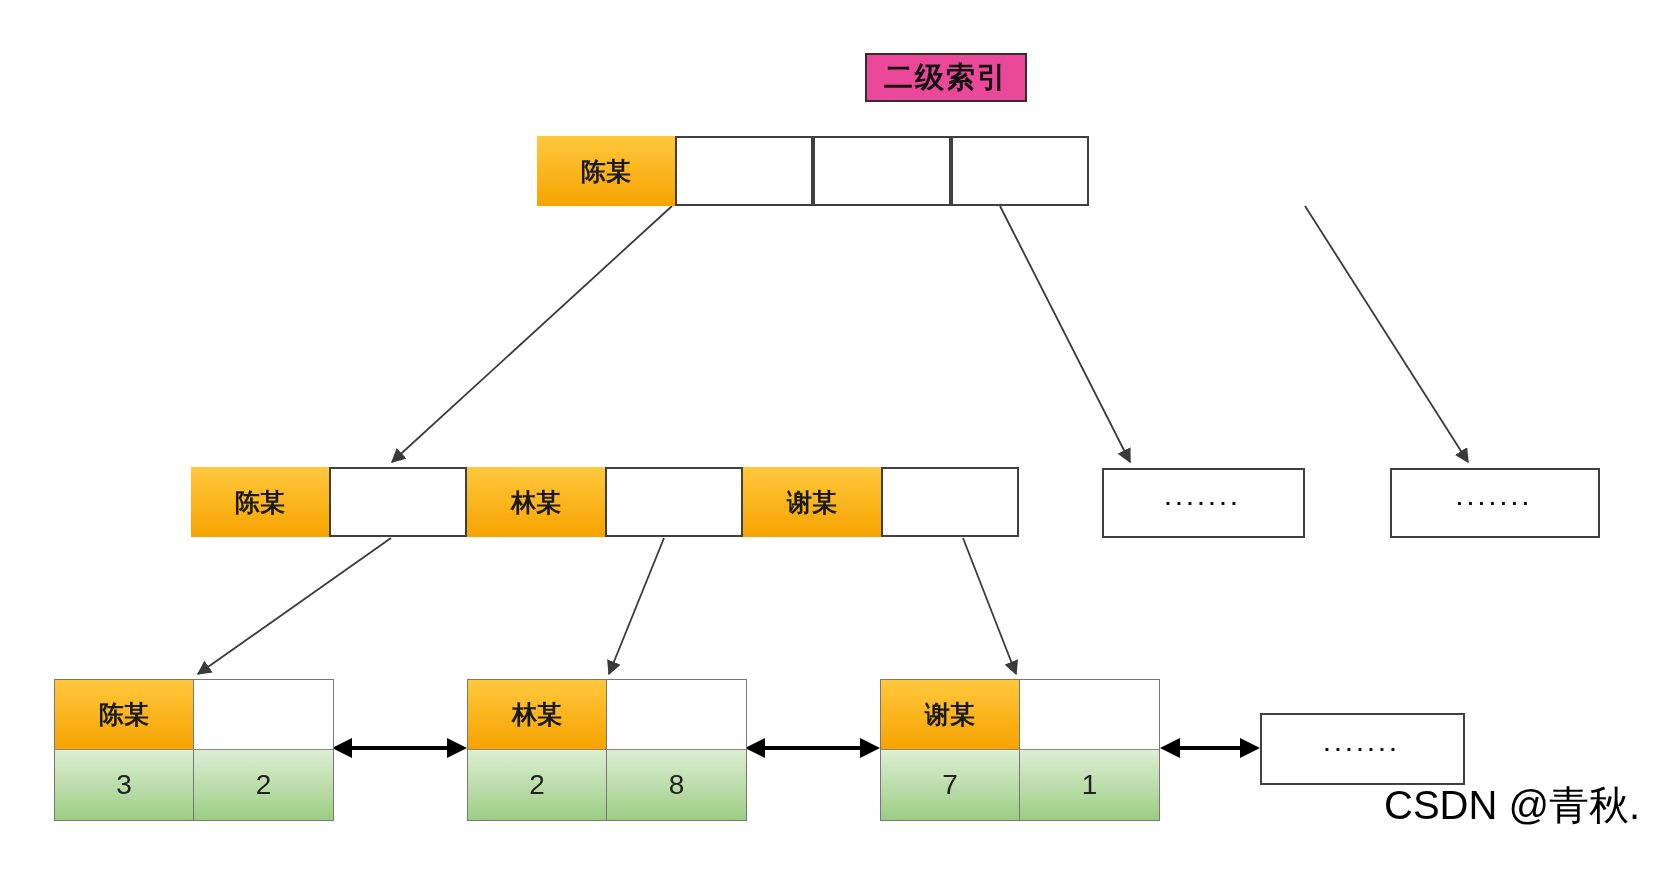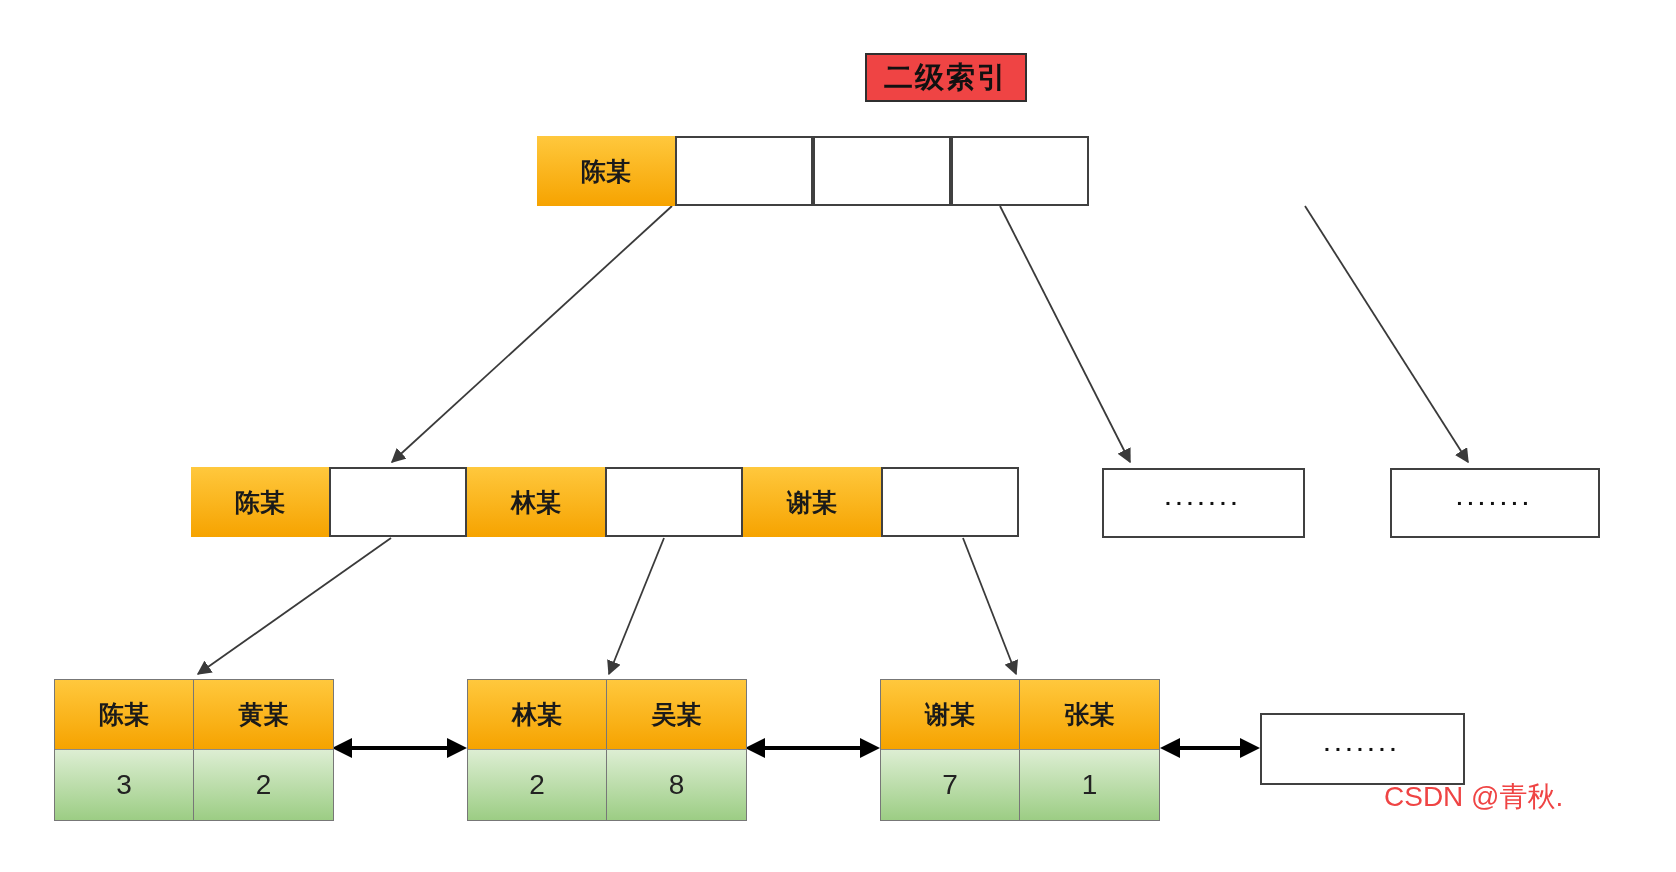--- a/index.html
+++ b/index.html
@@ -3,21 +3,21 @@
 <meta charset="utf-8">
 <style>
   html,body{margin:0;padding:0;background:#fff;}
   #canvas{
     position:relative;width:1676px;height:872px;background:#ffffff;
     font-family:"Liberation Sans","DejaVu Sans",sans-serif;overflow:hidden;
   }
   
   .title-box{
     position:absolute;left:865px;top:53px;width:162px;height:49px;
-    background:#ef4444;border:2px solid #2f2f2f;box-sizing:border-box;
+    background:#ec4899;border:2px solid #2f2f2f;box-sizing:border-box;
     display:flex;align-items:center;justify-content:center;
     font-size:29px;font-weight:700;color:#111;letter-spacing:2px;
   }
   
   .index-node{position:absolute;display:flex;}
   .key-cell{
     width:138px;height:70px;box-sizing:border-box;
     background:linear-gradient(180deg,#ffc83d 0%,#f6a300 100%);
     display:flex;align-items:center;justify-content:center;
     font-size:25px;font-weight:600;color:#1a1a1a;
@@ -46,21 +46,21 @@
     background:linear-gradient(180deg,#ddeed3 0%,#9ccd84 100%);
     display:flex;align-items:center;justify-content:center;
     font-size:28px;font-weight:500;color:#222;
   }
   .leaf .lrow > div:first-child{border-right:1px solid #777;}
   .leaf .hrow{border-bottom:1px solid #8a8a8a;}
   
   #edges{position:absolute;left:0;top:0;pointer-events:none;}
   
   .watermark{
-    position:absolute;left:1384px;top:778px;font-size:28px;color:#ef4444;
+    position:absolute;left:1384px;top:778px;font-size:40px;color:#000000;
     white-space:nowrap;font-weight:400;
   }
 </style>
 </head>
 <body>
 
 <div id="canvas">
 
   <svg id="edges" width="1676" height="872" viewBox="0 0 1676 872">
     <defs>
@@ -110,43 +110,40 @@
   <div class="dots-box" style="left:1102px;top:468px;width:203px;height:70px;">
     <span>·······</span>
   </div>
   <div class="dots-box" style="left:1390px;top:468px;width:210px;height:70px;">
     <span>·······</span>
   </div>
 
   <div class="leaf" style="left:54px;top:679px;">
     <div class="lrow hrow">
       <div class="hcell">陈某</div>
-      <div class="hcell">黄某</div>
     </div>
     <div class="lrow">
       <div class="vcell">3</div>
       <div class="vcell">2</div>
     </div>
   </div>
 
   <div class="leaf" style="left:467px;top:679px;">
     <div class="lrow hrow">
       <div class="hcell">林某</div>
-      <div class="hcell">吴某</div>
     </div>
     <div class="lrow">
       <div class="vcell">2</div>
       <div class="vcell">8</div>
     </div>
   </div>
 
   <div class="leaf" style="left:880px;top:679px;">
     <div class="lrow hrow">
       <div class="hcell">谢某</div>
-      <div class="hcell">张某</div>
     </div>
     <div class="lrow">
       <div class="vcell">7</div>
       <div class="vcell">1</div>
     </div>
   </div>
 
   <div class="dots-box" style="left:1260px;top:713px;width:205px;height:72px;">
     <span>·······</span>
   </div>

